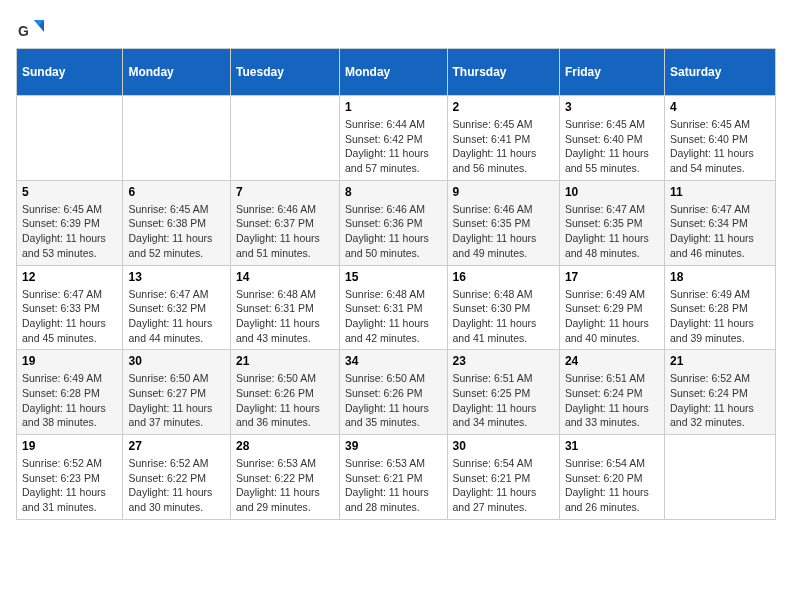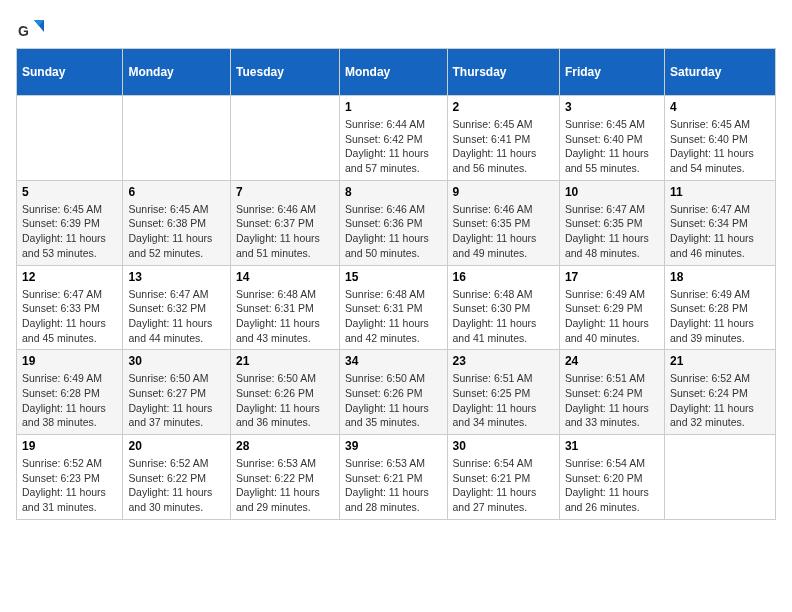--- a/index.html
+++ b/index.html
@@ -229,21 +229,21 @@
           <span class="day-number">21</span>
           <div class="day-info">Sunrise: 6:52 AM<br>Sunset: 6:24 PM<br>Daylight: 11 hours and 32 minutes.</div>
         </td>
       </tr>
       <tr>
         <td>
           <span class="day-number">19</span>
           <div class="day-info">Sunrise: 6:52 AM<br>Sunset: 6:23 PM<br>Daylight: 11 hours and 31 minutes.</div>
         </td>
         <td>
-          <span class="day-number">20</span>
+          <span class="day-number">27</span>
           <div class="day-info">Sunrise: 6:52 AM<br>Sunset: 6:22 PM<br>Daylight: 11 hours and 30 minutes.</div>
         </td>
         <td>
           <span class="day-number">28</span>
           <div class="day-info">Sunrise: 6:53 AM<br>Sunset: 6:22 PM<br>Daylight: 11 hours and 29 minutes.</div>
         </td>
         <td>
           <span class="day-number">39</span>
           <div class="day-info">Sunrise: 6:53 AM<br>Sunset: 6:21 PM<br>Daylight: 11 hours and 28 minutes.</div>
         </td>

